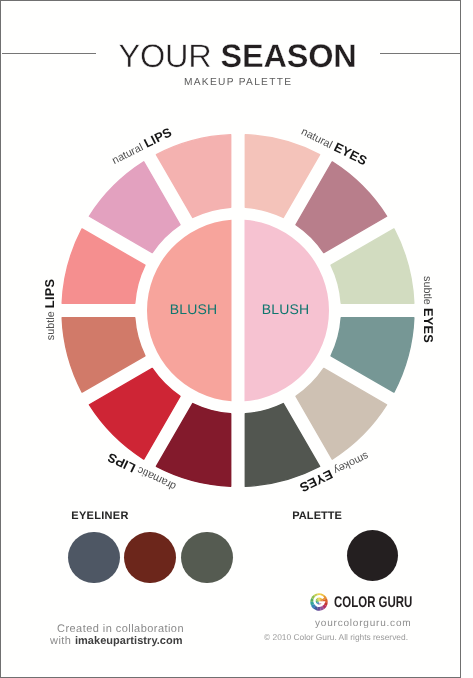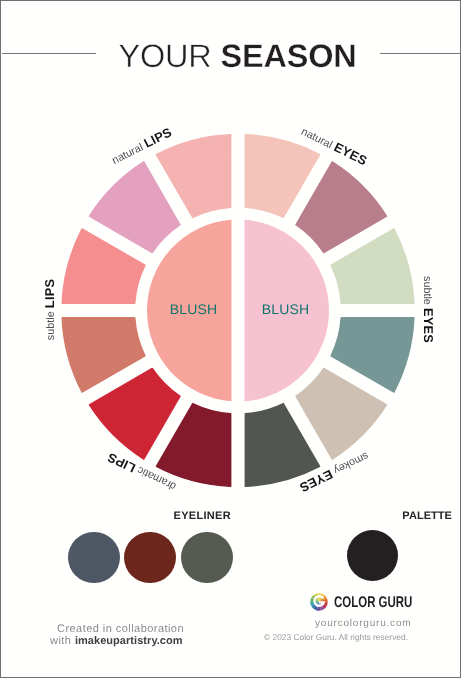--- a/index.html
+++ b/index.html
@@ -30,21 +30,21 @@
   .wl{position:absolute;font-size:11.5px;color:#2b2b2b;white-space:nowrap;
       transform-origin:50% 50%;line-height:14px;
       -webkit-font-smoothing:antialiased;}
   .wl .lt{font-weight:400;color:#4f4f4f;letter-spacing:0px;font-size:10.8px;}
   .wl .bd{font-weight:700;color:#151515;letter-spacing:.2px;font-size:12.8px;}
 
   
   .blush-t{position:absolute;width:160px;text-align:center;font-size:14px;
            letter-spacing:0.2px;text-indent:0.2px;color:#0f766e;font-weight:400;
            -webkit-font-smoothing:antialiased;}
-  .grp-title{position:absolute;text-align:right;font-size:11px;font-weight:700;
+  .grp-title{position:absolute;text-align:left;font-size:11px;font-weight:700;
              letter-spacing:0.3px;text-indent:0.3px;color:#262626;
              -webkit-font-smoothing:antialiased;}
   .dot{position:absolute;border-radius:50%;}
 
   
   .ftxt{position:absolute;font-size:11px;color:#8a8a8a;letter-spacing:.45px;
         -webkit-font-smoothing:antialiased;white-space:nowrap;}
   .ftxt b{color:#3f3f3f;font-weight:700;letter-spacing:.05px;}
   #brand{position:absolute;filter:blur(0.35px) saturate(0.86);}
   #brand-name{position:absolute;font-size:15.5px;font-weight:700;letter-spacing:0px;
@@ -60,20 +60,21 @@
 
 <div id="poster">
 
   <div id="header">
     <div class="rule" id="rule-left"></div>
     <div class="rule" id="rule-right"></div>
     <div id="title">
       <span class="w1">YOUR</span>
       <span class="w2">SEASON</span>
     </div>
+    <div id="subtitle">MAKEUP PALETTE</div>
   </div>
 
   <svg id="wheel" viewBox="0 0 473 678">
     <g id="seg-lips">
         <path d="M 155.40,153.56 A 176,176 0 0 1 229.70,133.65 L 229.70,206.26 A 103.5,103.5 0 0 0 191.70,216.44 Z" fill="#f4b2b0" stroke="#f4b2b0" stroke-width="1.4" stroke-linejoin="round"></path>
         <path d="M 88.36,215.25 A 176,176 0 0 1 142.75,160.86 L 179.06,223.74 A 103.5,103.5 0 0 0 151.24,251.56 Z" fill="#e3a1bf" stroke="#e3a1bf" stroke-width="1.4" stroke-linejoin="round"></path>
         <path d="M 61.15,302.20 A 176,176 0 0 1 81.06,227.90 L 143.94,264.20 A 103.5,103.5 0 0 0 133.76,302.20 Z" fill="#f58f8f" stroke="#f58f8f" stroke-width="1.4" stroke-linejoin="round"></path>
         <path d="M 81.06,391.10 A 176,176 0 0 1 61.15,316.80 L 133.76,316.80 A 103.5,103.5 0 0 0 143.94,354.80 Z" fill="#d17a69" stroke="#d17a69" stroke-width="1.4" stroke-linejoin="round"></path>
         <path d="M 142.75,458.14 A 176,176 0 0 1 88.36,403.75 L 151.24,367.44 A 103.5,103.5 0 0 0 179.06,395.26 Z" fill="#ce2535" stroke="#ce2535" stroke-width="1.4" stroke-linejoin="round"></path>
         <path d="M 229.70,485.35 A 176,176 0 0 1 155.40,465.44 L 191.70,402.56 A 103.5,103.5 0 0 0 229.70,412.74 Z" fill="#831a2c" stroke="#831a2c" stroke-width="1.4" stroke-linejoin="round"></path>
@@ -124,15 +125,15 @@
       <path d="M 20,20 L 15.07,38.76 A 19.4,19.4 0 0 1 7.32,34.68 Z" fill="#3f5bab"></path>
       <path d="M 20,20 L 7.42,34.77 A 19.4,19.4 0 0 1 2.20,27.72 Z" fill="#2f86c5"></path>
       <path d="M 20,20 L 2.26,27.85 A 19.4,19.4 0 0 1 0.62,19.24 Z" fill="#27a8a0"></path>
       <path d="M 20,20 L 0.61,19.37 A 19.4,19.4 0 0 1 2.87,10.90 Z" fill="#4cb05a"></path>
       <path d="M 20,20 L 2.80,11.02 A 19.4,19.4 0 0 1 8.51,4.37 Z" fill="#8cc241"></path>
       <path d="M 20,20 L 8.40,4.45 A 19.4,19.4 0 0 1 16.43,0.93 Z" fill="#c3d03b"></path>
       <path d="M 29.4,12.0 A 10.6,10.6 0 1 0 30.6,20.9 L 20.2,20.9" fill="none" stroke="#ffffff" stroke-width="5.4" stroke-linecap="butt"></path>
     </svg>
   <div id="brand-name" style="left:333px;top:593px;">COLOR GURU</div>
   <div id="brand-url" style="left:314px;top:617px;text-align:right;">yourcolorguru.com</div>
-  <div id="copyright" style="left:263px;top:631px;">© 2023 Color Guru. All rights reserved.</div>
+  <div id="copyright" style="left:263px;top:631px;">© 2010 Color Guru. All rights reserved.</div>
 
 </div>
 
 </body></html>

